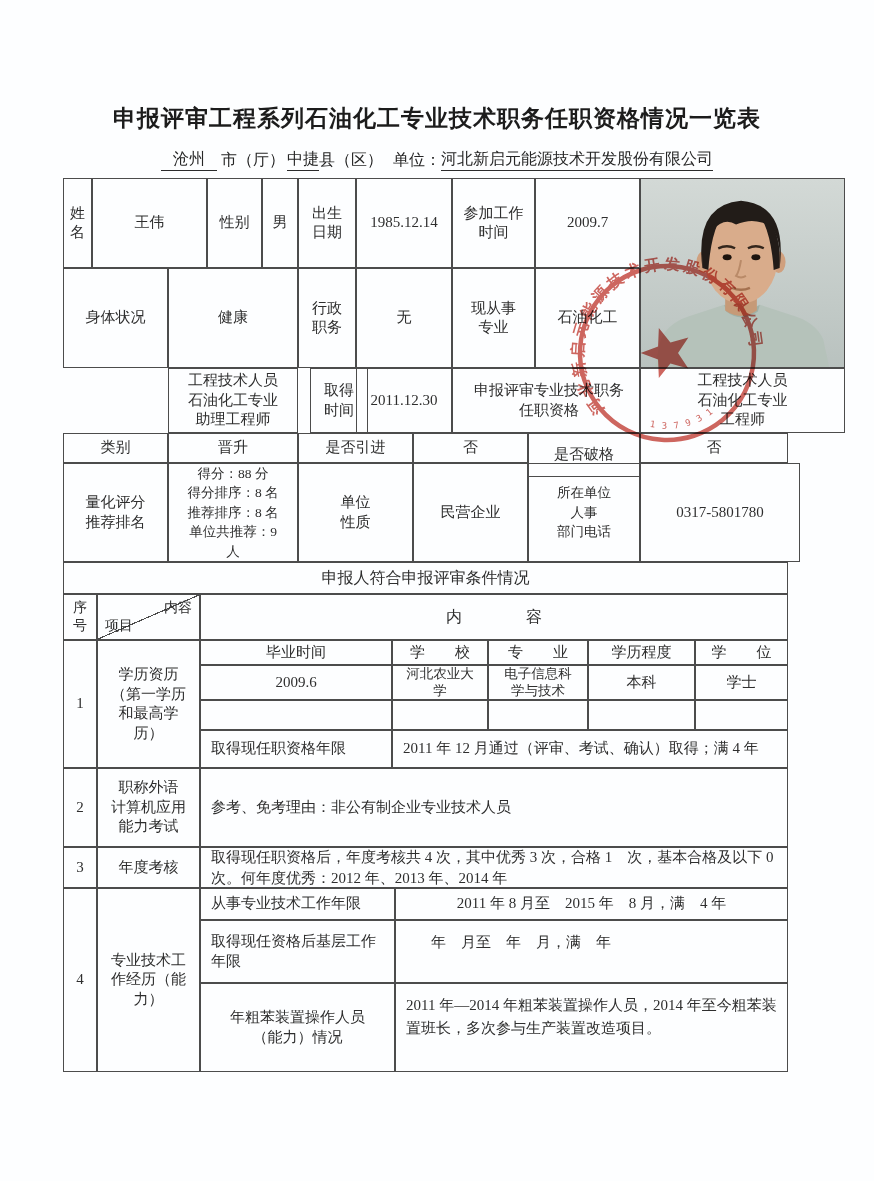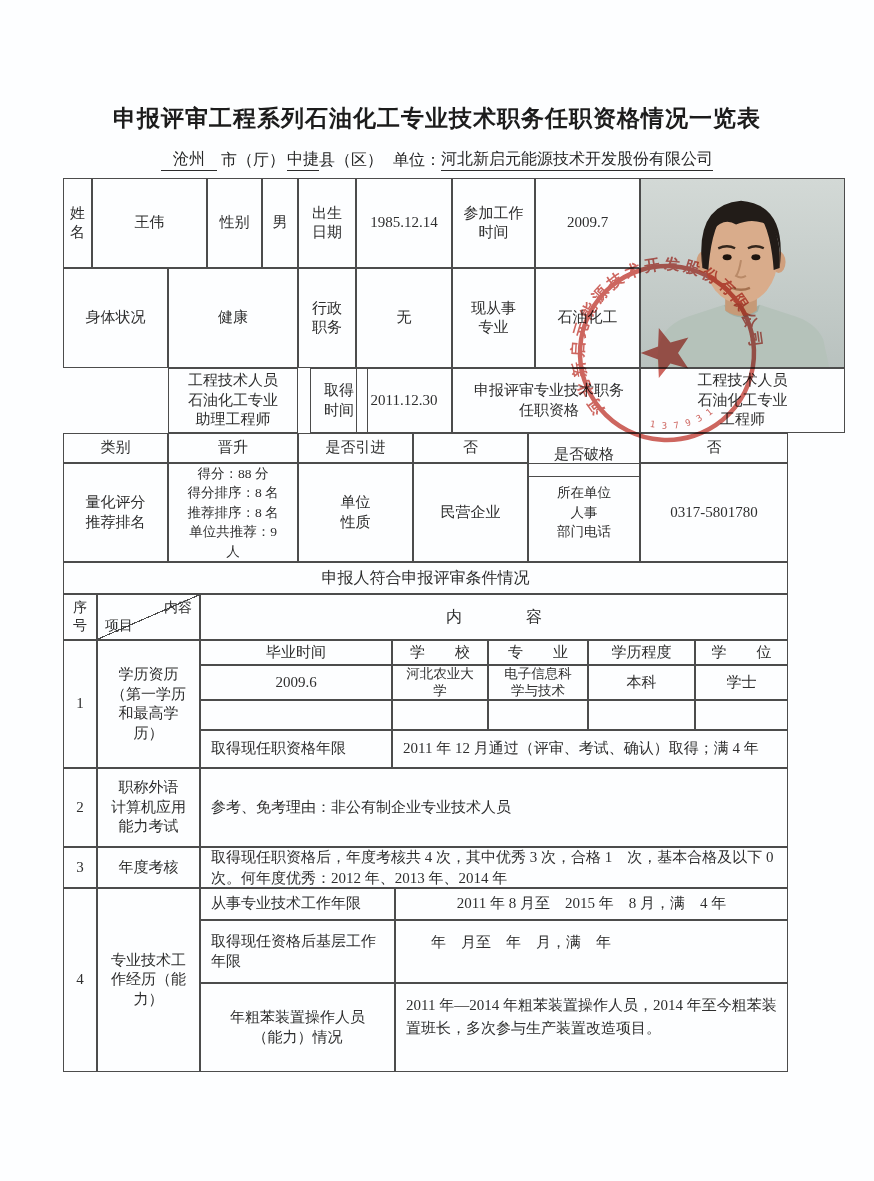--- a/index.html
+++ b/index.html
@@ -116,21 +116,21 @@
 得分排序：8 名
 推荐排序：8 名
 单位共推荐：9
 人</div>
   <div class="cell" style="left:298px;top:463px;width:115px;height:99px;">单位
 性质</div>
   <div class="cell" style="left:413px;top:463px;width:115px;height:99px;">民营企业</div>
   <div class="cell small" style="left:528px;top:463px;width:112px;height:99px;">所在单位
 人事
 部门电话</div>
-  <div class="cell" style="left:640px;top:463px;width:148px;height:99px;">0317-5801780</div>
+  <div class="cell" style="left:640px;top:463px;width:160px;height:99px;">0317-5801780</div>
 
   <div class="cell" style="left:63px;top:562px;width:725px;height:32px;font-size:16px;">申报人符合申报评审条件情况</div>
 
   <div class="cell" style="left:63px;top:594px;width:34px;height:46px;font-size:14px;">序
 号</div>
   <div class="cell diag" style="left:97px;top:594px;width:103px;height:46px;">
     <span class="tr">内容</span>
     <span class="bl">项目</span>
   </div>
   <div class="cell" style="left:200px;top:594px;width:588px;height:46px;font-size:16px;">内　　　　容</div>

